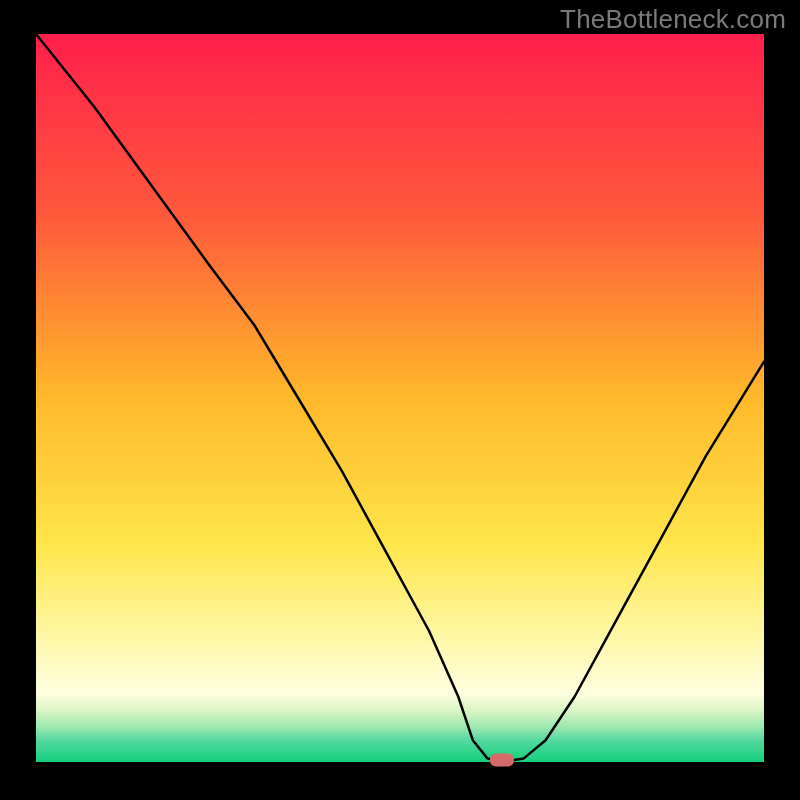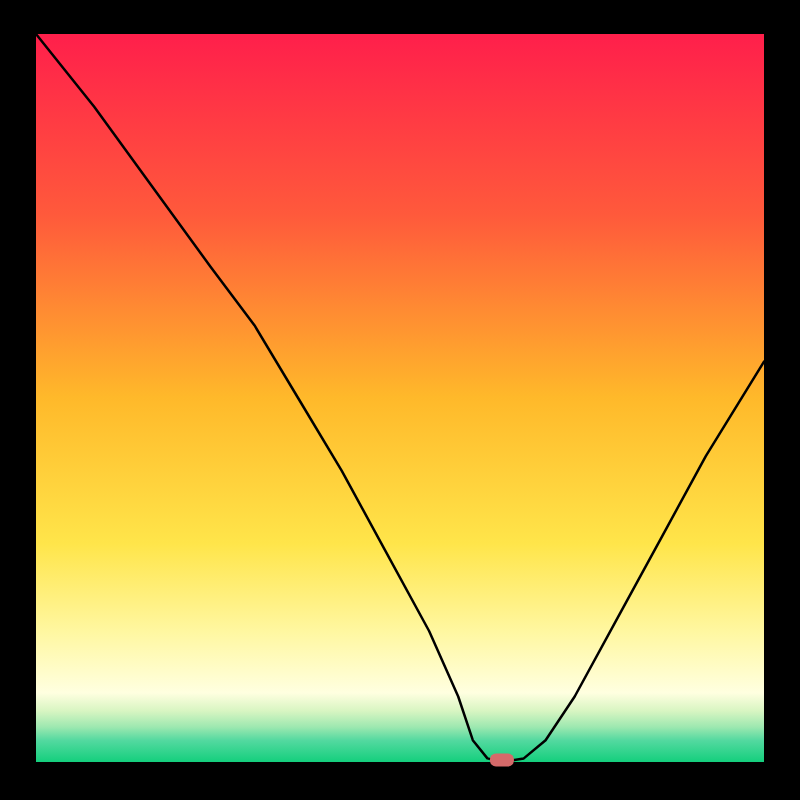--- a/index.html
+++ b/index.html
@@ -58,14 +58,15 @@
           <stop offset="97%" stop-color="#54d9a0"></stop>
           <stop offset="100%" stop-color="#14cf7d"></stop>
         </linearGradient>
   </defs>
 
   <rect id="plot-rect" x="36" y="34" width="728" height="728" fill="url(#bg-grad)"></rect>
   <path id="curve" class="curve" d="M 36.0 34.0 L 94.2 106.8 L 152.5 186.9 L 210.7 267.0 L 254.4 325.2 L 298.1 398.0 L 341.8 470.8 L 385.4 550.9 L 429.1 631.0 L 458.2 696.5 L 472.8 740.2 L 487.4 758.4 L 501.9 762.0 L 523.8 758.4 L 545.6 740.2 L 574.7 696.5 L 618.4 616.4 L 662.1 536.3 L 705.8 456.2 L 764.0 361.6"></path>
   <rect id="marker" class="marker" rx="6" ry="6" x="489.92" y="753.5" width="24" height="13" fill="#d56a6a"></rect>
 </svg>
 
+<div class="watermark">TheBottleneck.com</div>
 
 </div>
 
 </body></html>

